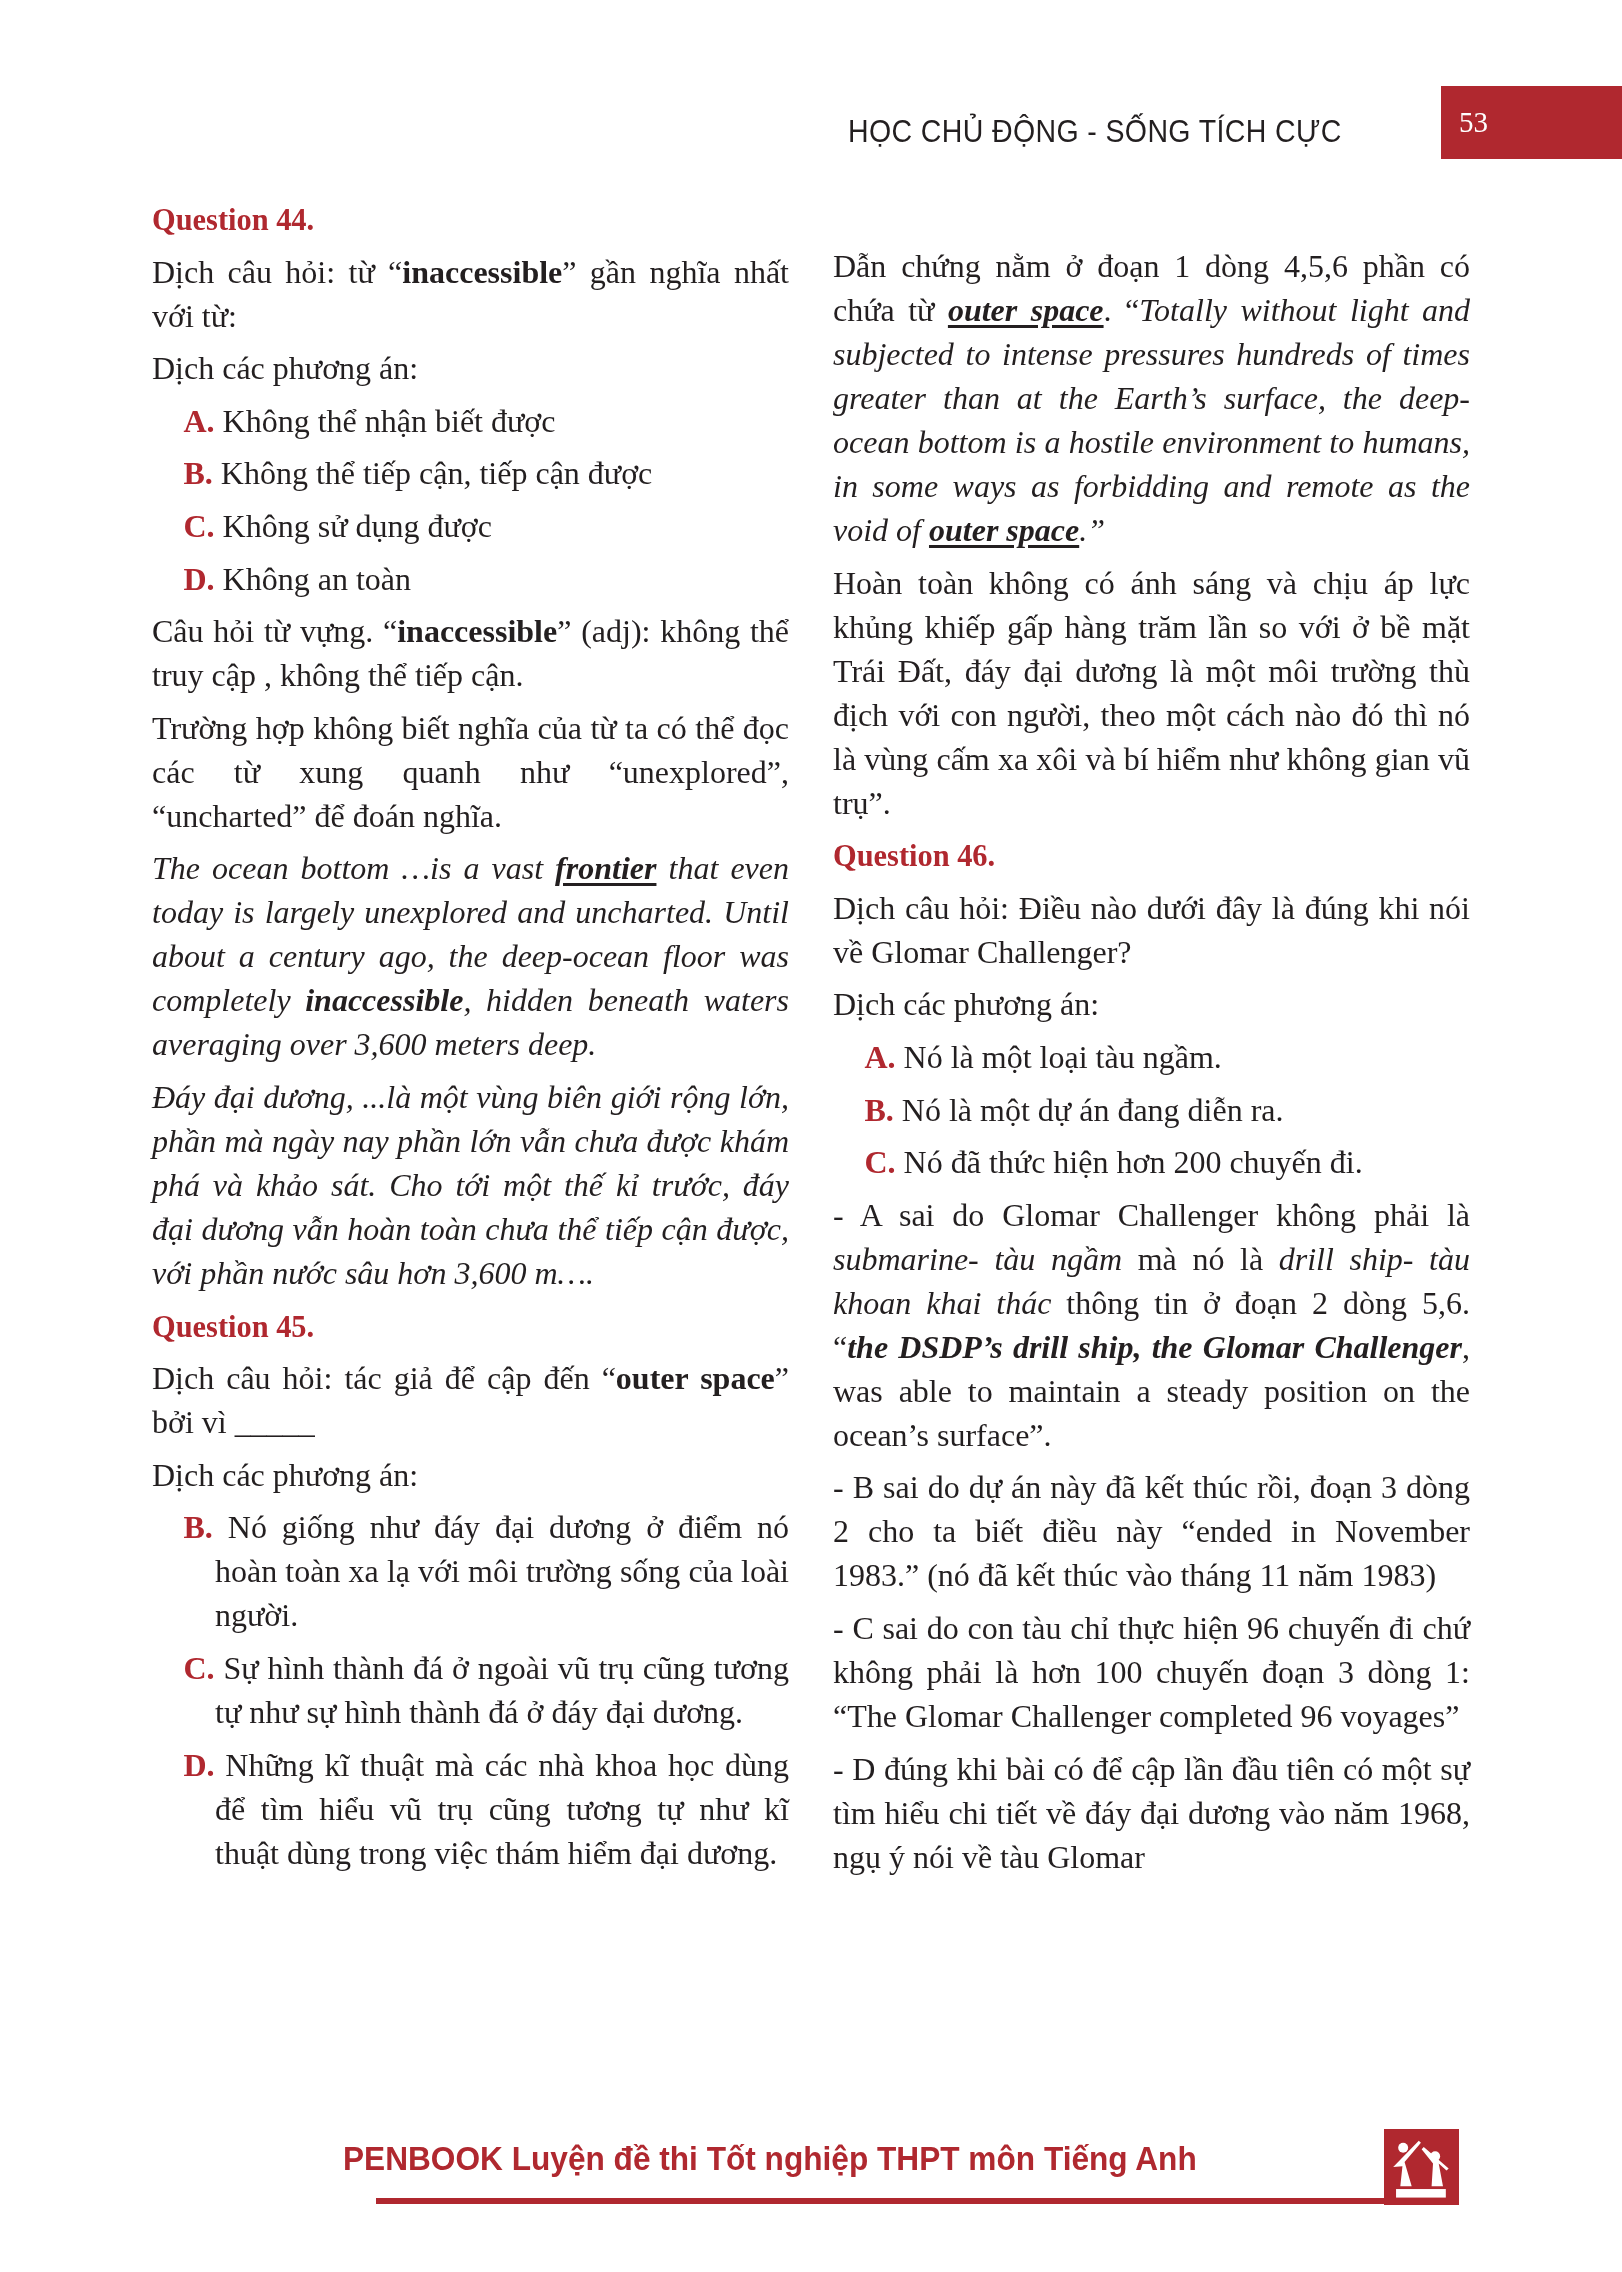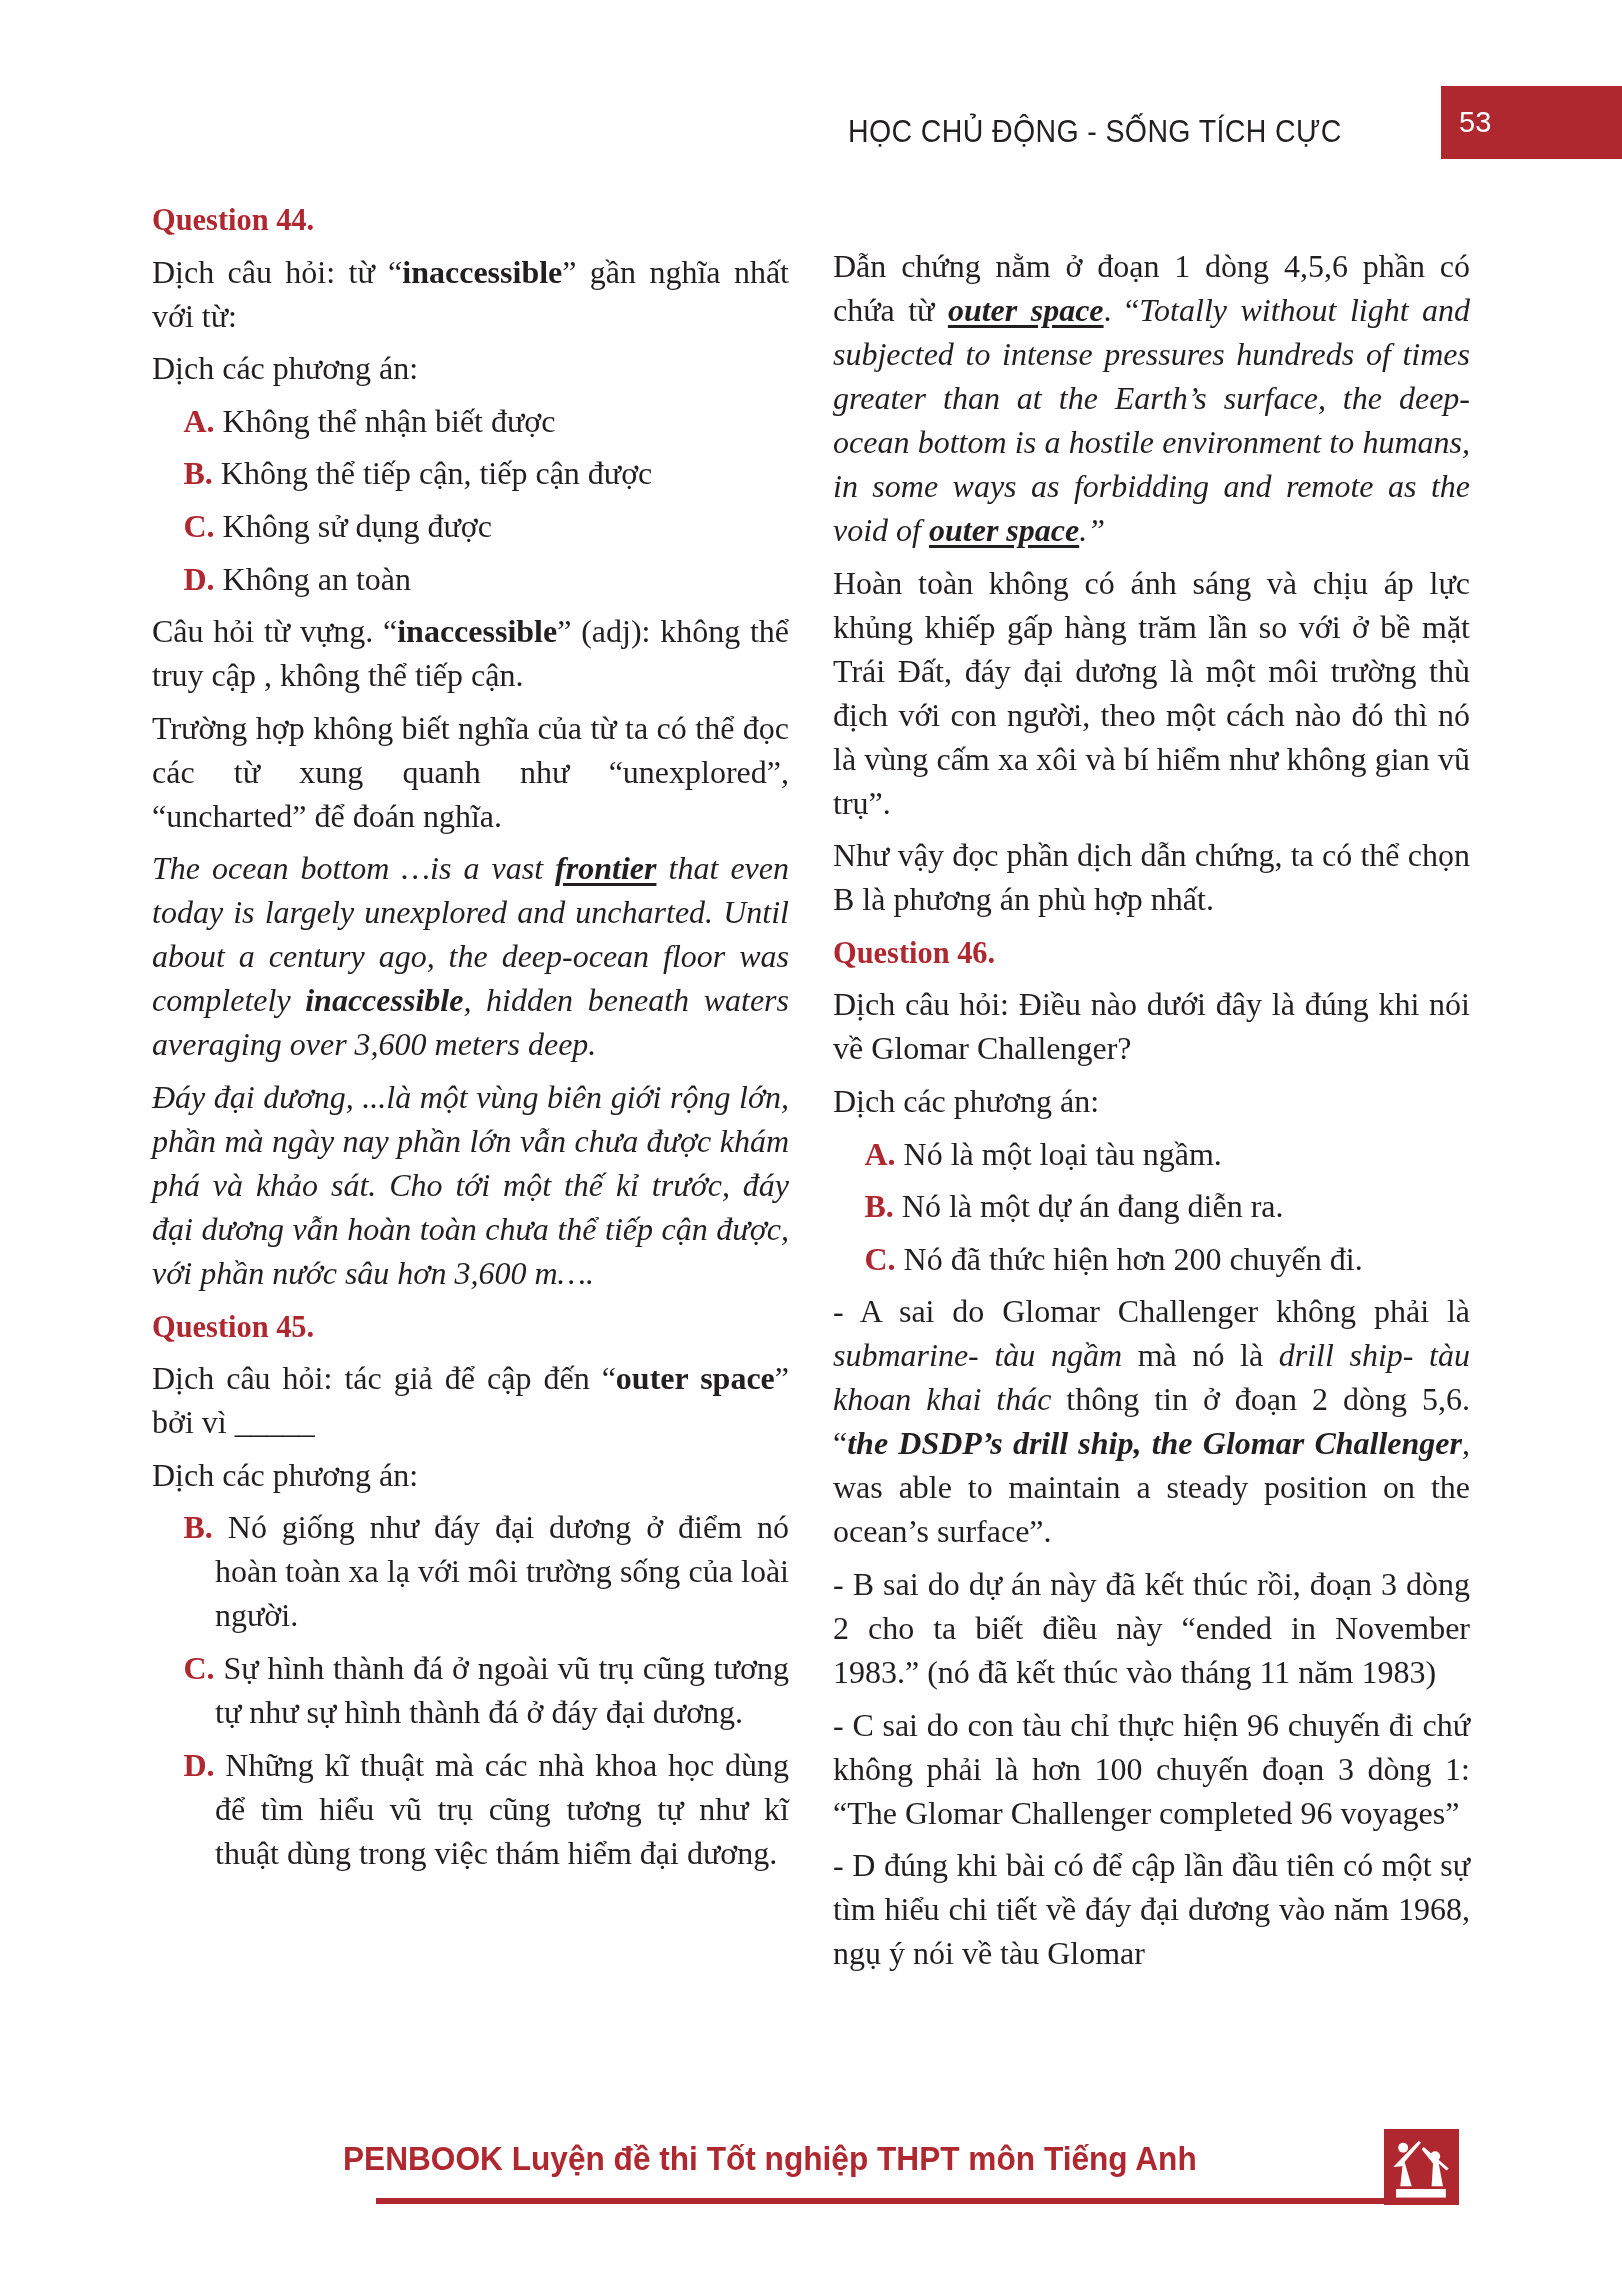--- a/index.html
+++ b/index.html
@@ -2,21 +2,21 @@
 <html style="font-size:11.4px"><head>
 <meta charset="utf-8">
 <style>
   html, body { margin: 0; padding: 0; background: #ffffff; }
   body { width: 1622px; height: 2273px; position: relative; overflow: hidden;
          font-family: "Liberation Serif", "DejaVu Serif", serif; color: #231f20; }
   .running-head { position: absolute; left: 848px; top: 114px; width: 558px;
          font-family: "Liberation Sans", "DejaVu Sans", sans-serif; font-size: 31px;
          letter-spacing: 0.4px; color: #231f20; white-space: nowrap; transform: scaleX(0.92); transform-origin: left center; }
   .page-num-box { position: absolute; left: 1441px; top: 86px; width: 182px; height: 73px; background: #b0282f; }
-  .page-num { position: absolute; left: 1459px; top: 106px; font-family: Liberation Sans, sans-serif;
+  .page-num { position: absolute; left: 1459px; top: 106px; font-family: Liberation Serif, serif;
          font-size: 29px; color: #ffffff; text-align: center; }
   .col { position: absolute; top: 197px; width: 637px; font-size: 32px; line-height: 44px; }
   .col.left { left: 152px; }
   .col.right { left: 833px; margin-top: 47px; }
   .p { margin: 0 0 8.6px 0; text-align: justify; }
   .q-head { color: #b0282f; font-weight: bold; margin: 0 0 8.6px 0; transform: scaleX(0.95); transform-origin: left; }
   .opt { margin: 0 0 8.6px 0; padding-left: 63px; text-indent: -31.5px; text-align: justify; }
   .opt .letter { color: #b0282f; font-weight: bold; }
   .it { font-style: italic; }
   .b { font-weight: bold; }
@@ -49,21 +49,20 @@
     <div class="q-head">Question 45.</div>
     <div class="p"><span class="">Dịch câu hỏi: tác giả để cập đến “</span><span class="b">outer space</span><span class="">” bởi vì _____</span></div>
     <div class="p"><span class="">Dịch các phương án:</span></div>
     <div class="opt"><span class="letter">B. </span><span class="">Nó giống như đáy đại dương ở điểm nó hoàn toàn xa lạ với môi trường sống của loài người.</span></div>
     <div class="opt"><span class="letter">C. </span><span class="">Sự hình thành đá ở ngoài vũ trụ cũng tương tự như sự hình thành đá ở đáy đại dương.</span></div>
     <div class="opt"><span class="letter">D. </span><span class="">Những kĩ thuật mà các nhà khoa học dùng để tìm hiểu vũ trụ cũng tương tự như kĩ thuật dùng trong việc thám hiểm đại dương.</span></div>
   </div>
 <div class="col right" id="col-right">
     <div class="p"><span class="">Dẫn chứng nằm ở đoạn 1 dòng 4,5,6 phần có chứa từ </span><span class="it b u">outer space</span><span class="">. “</span><span class="it">Totally without light and subjected to intense pressures hundreds of times greater than at the Earth’s surface, the deep-ocean bottom is a hostile environment to humans, in some ways as forbidding and remote as the void of </span><span class="it b u">outer space</span><span class="it">.”</span></div>
     <div class="p"><span class="">Hoàn toàn không có ánh sáng và chịu áp lực khủng khiếp gấp hàng trăm lần so với ở bề mặt Trái Đất, đáy đại dương là một môi trường thù địch với con người, theo một cách nào đó thì nó là vùng cấm xa xôi và bí hiểm như không gian vũ trụ”.</span></div>
-    <div class="p"><span class="">Như vậy đọc phần dịch dẫn chứng, ta có thể chọn B là phương án phù hợp nhất.</span></div>
     <div class="q-head">Question 46.</div>
     <div class="p"><span class="">Dịch câu hỏi: Điều nào dưới đây là đúng khi nói về Glomar Challenger?</span></div>
     <div class="p"><span class="">Dịch các phương án:</span></div>
     <div class="opt"><span class="letter">A. </span><span class="">Nó là một loại tàu ngầm.</span></div>
     <div class="opt"><span class="letter">B. </span><span class="">Nó là một dự án đang diễn ra.</span></div>
     <div class="opt"><span class="letter">C. </span><span class="">Nó đã thức hiện hơn 200 chuyến đi.</span></div>
     <div class="p"><span class="">- A sai do Glomar Challenger không phải là </span><span class="it">submarine- tàu ngầm</span><span class=""> mà nó là </span><span class="it">drill ship- tàu khoan khai thác</span><span class=""> thông tin ở đoạn 2 dòng 5,6. “</span><span class="it b">the DSDP’s drill ship, the Glomar Challenger</span><span class="">, was able to maintain a steady position on the ocean’s surface”.</span></div>
     <div class="p"><span class="">- B sai do dự án này đã kết thúc rồi, đoạn 3 dòng 2 cho ta biết điều này “ended in November 1983.” (nó đã kết thúc vào tháng 11 năm 1983)</span></div>
     <div class="p"><span class="">- C sai do con tàu chỉ thực hiện 96 chuyến đi chứ không phải là hơn 100 chuyến đoạn 3 dòng 1: “The Glomar Challenger completed 96 voyages”</span></div>
     <div class="p"><span class="">- D đúng khi bài có để cập lần đầu tiên có một sự tìm hiểu chi tiết về đáy đại dương vào năm 1968, ngụ ý nói về tàu Glomar</span></div>

